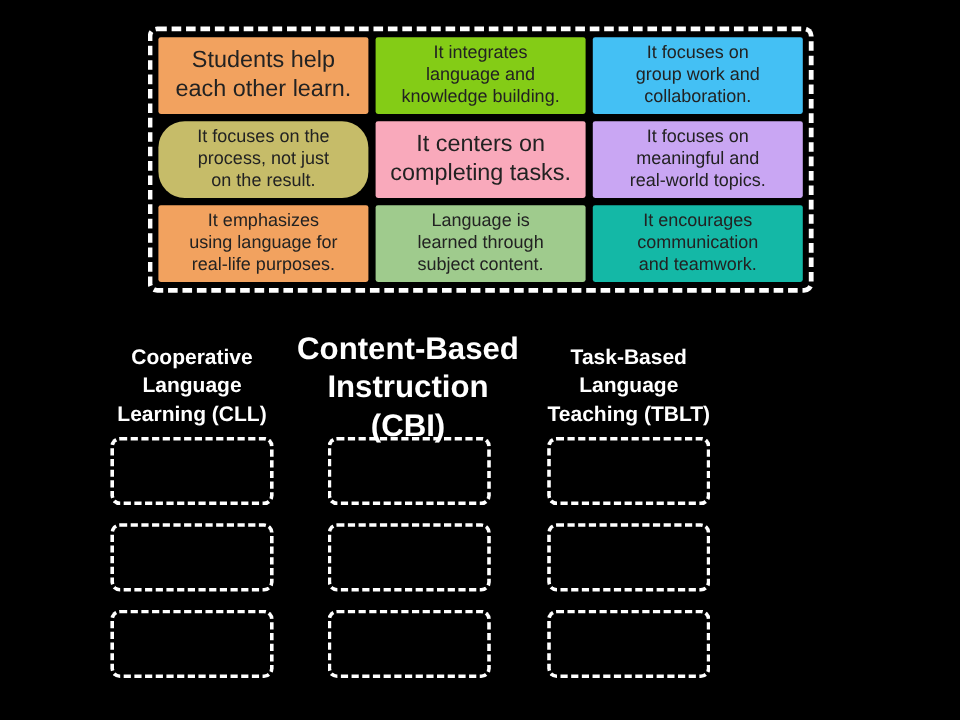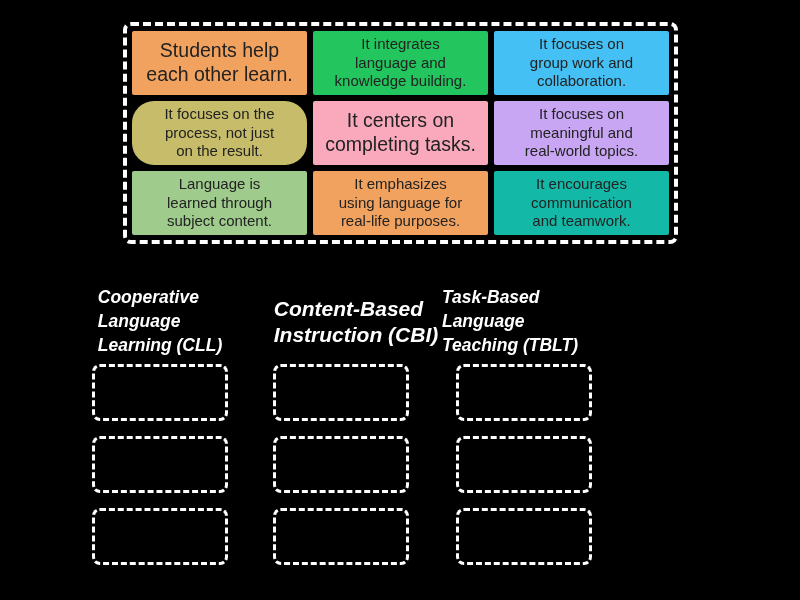--- a/index.html
+++ b/index.html
@@ -49,30 +49,30 @@
 
   
   .group-title {
     position: absolute;
     top: 284px;
     width: 200px;
     height: 76px;
     display: flex;
     align-items: center;
     justify-content: center;
+    text-align: center;
     white-space: pre-line;
     color: #ffffff;
     font-weight: 700;
     font-size: 17.5px;
     line-height: 1.36;
-    font-style: italic;
   }
   .group-title--1 { left: 60px; }
-  .group-title--2 { left: 256px; font-size: 21px; line-height: 1.24; }
-  .group-title--3 { left: 410px; }
+  .group-title--2 { left: 240px; font-size: 26px; line-height: 1.24; }
+  .group-title--3 { left: 424px; }
 
   
   .zone-col {
     position: absolute;
     top: 364px;
     display: flex;
     flex-direction: column;
     gap: 15px;
   }
   .zone-col--1 { left: 92px; }
@@ -88,40 +88,40 @@
   }
 </style>
 </head>
 <body>
 
 <div class="stage">
 
   <div class="pool">
     <div class="card card--lg" style="background: rgb(242, 162, 95);">Students help
 each other learn.</div>
-    <div class="card" style="background: #22c55e;">It integrates
+    <div class="card" style="background: #84cc16;">It integrates
 language and
 knowledge building.</div>
     <div class="card" style="background: rgb(68, 192, 244);">It focuses on
 group work and
 collaboration.</div>
     <div class="card" style="background: rgb(198, 188, 105); border-radius: 22px;">It focuses on the
 process, not just
 on the result.</div>
     <div class="card card--lg" style="background: rgb(249, 169, 187); text-align: center;">It centers on
 completing tasks.</div>
     <div class="card" style="background: rgb(201, 166, 243);">It focuses on
 meaningful and
 real-world topics.</div>
+    <div class="card" style="background: rgb(242, 162, 95);">It emphasizes
+using language for
+real-life purposes.</div>
     <div class="card" style="background: rgb(159, 203, 141);">Language is
 learned through
 subject content.</div>
-    <div class="card" style="background: rgb(242, 162, 95);">It emphasizes
-using language for
-real-life purposes.</div>
     <div class="card" style="background: #14b8a6;">It encourages
 communication
 and teamwork.</div>
   </div>
 
   <div class="group-title group-title--1">Cooperative
 Language
 Learning (CLL)</div>
   <div class="group-title group-title--2">Content-Based
 Instruction (CBI)</div>

